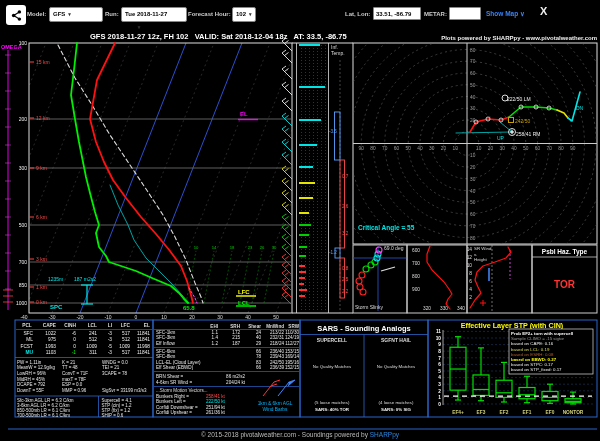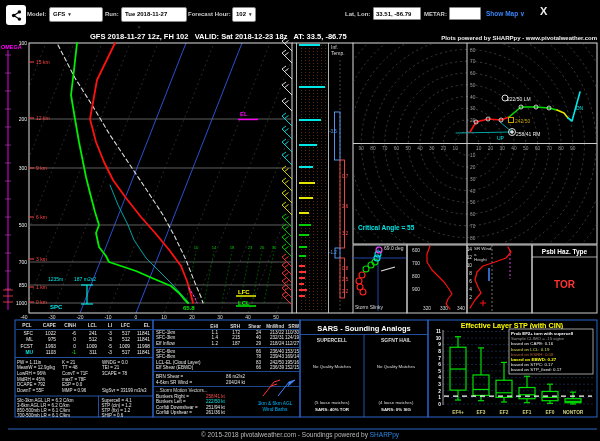--- a/index.html
+++ b/index.html
@@ -38,21 +38,21 @@
     <span class="tlabel" style="left:188px">Forecast Hour:</span>
     <span class="tselect" style="left:232px;width:16px"><span>102</span><span class="arr">▾</span></span>
     <span class="tlabel" style="left:345px">Lat, Lon:</span>
     <input class="tinput" style="left: 373px; width: 42px;" value="33.51, -86.79">
     <span class="tlabel" style="left:424px">METAR:</span>
     <input class="tinput" style="left: 449px; width: 26px;" value="">
     <span class="t" style="left:486px;top:10px;font-size:6.5px;font-weight:bold;color:#3b82f6;cursor:pointer">Show Map ∨</span>
     <span class="t" style="left:540px;top:5px;font-size:11px;font-weight:bold;color:#eee;cursor:pointer">X</span>
   </div>
 
-  <div class="t" style="left:90px;top:33px;font-size:7.5px;font-weight:bold;color:#fff">GFS 2018-11-27 12z, FH 102   VALID: Sat 2018-12-23 18z   AT: 33.5, -86.75</div>
+  <div class="t" style="left:90px;top:33px;font-size:7.5px;font-weight:bold;color:#fff">GFS 2018-11-27 12z, FH 102   VALID: Sat 2018-12-04 18z   AT: 33.5, -86.75</div>
   <div class="t" style="left:360px;top:34.5px;width:237px;text-align:right;font-size:6px;font-weight:bold;color:#eee">Plots powered by SHARPpy - www.pivotalweather.com</div>
 
   <svg id="fig" width="600" height="441" style="position:absolute;left:0;top:0">
     <defs>
       <clipPath id="sc">
           <rect x="29" y="43" width="263" height="270"></rect>
         </clipPath>
       <clipPath id="hc">
           <rect x="353.5" y="43.5" width="243" height="200"></rect>
         </clipPath>

